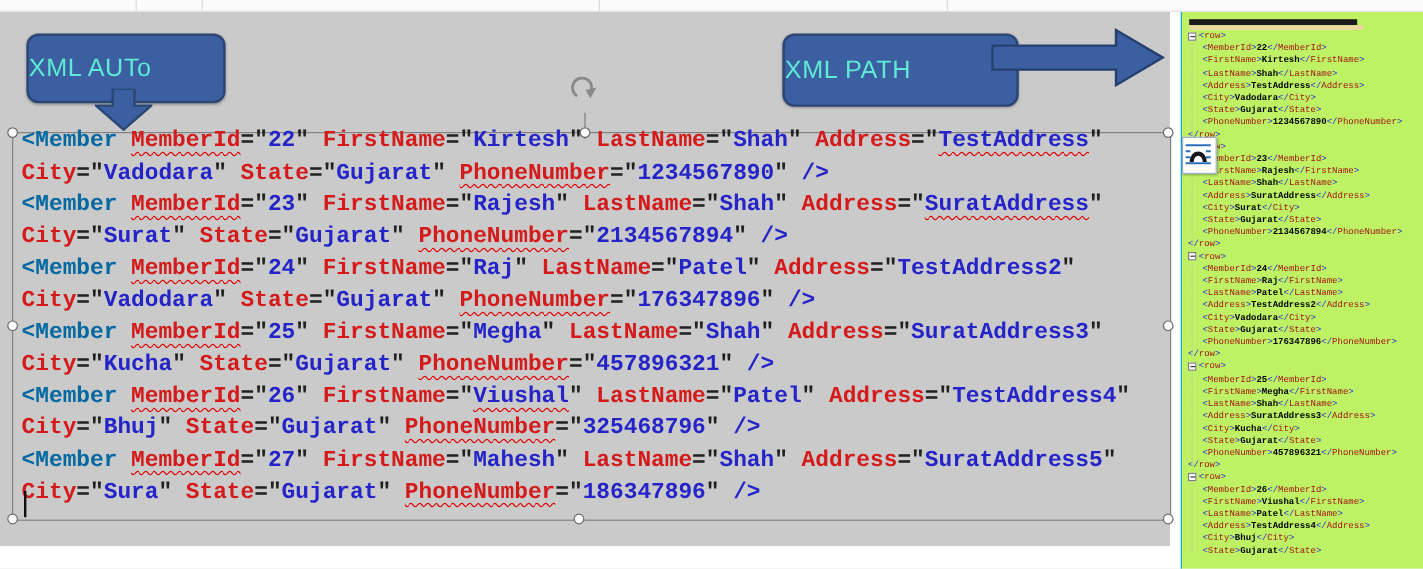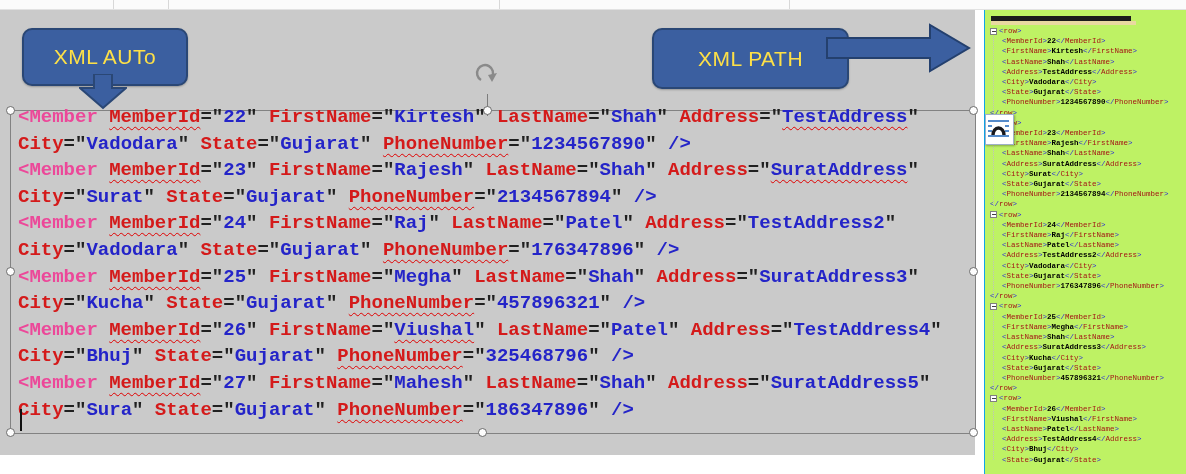--- a/index.html
+++ b/index.html
@@ -17,30 +17,30 @@
 
   
   .sel-rect{position:absolute;left:10px;top:100px;width:964px;height:322px;
     border:1px solid #828282;background:transparent;}
   .handle{position:absolute;width:9px;height:9px;border-radius:50%;
     background:#fdfdfd;border:1px solid #6b6b6b;box-sizing:border-box;}
   .rot-stem{position:absolute;left:487px;top:84px;width:1px;height:22px;background:#7c7c7c;}
 
   
   .callout{position:absolute;background:#3b5fa0;border:2px solid #2a4775;
-    border-radius:10px;display:flex;align-items:center;justify-content:center;
-    color:#fde047;font-size:21px;letter-spacing:.5px;box-shadow:0 1px 2px rgba(0,0,0,.25);}
+    border-radius:10px;display:flex;align-items:center;justify-content:flex-start;
+    color:#5eead4;font-size:21px;letter-spacing:.5px;box-shadow:0 1px 2px rgba(0,0,0,.25);}
   .callout-auto{left:22px;top:18px;width:162px;height:54px;}
   .callout-path{left:652px;top:18px;width:193px;height:57px;}
 
   
   .code{position:absolute;left:18px;top:104px;width:950px;
     font-family:"Liberation Mono","DejaVu Sans Mono",monospace;
     font-size:19px;line-height:26.6px;white-space:pre;}
-  .code .tg{color:#ec4899;font-weight:bold;}
+  .code .tg{color:#0369a1;font-weight:bold;}
   .code .at{color:#d41a1a;font-weight:bold;}
   .code .pu{color:#202020;font-weight:bold;}
   .code .vl{color:#2424c8;font-weight:bold;}
   .code .cl{color:#2424c8;font-weight:bold;}
   .sq{text-decoration:underline;text-decoration-style:wavy;
     text-decoration-color:#e00000;text-decoration-thickness:1px;text-underline-offset:4px;}
   .cursor{position:absolute;left:20px;top:409px;width:2px;height:22px;background:#111;}
 
   
   .panel{position:absolute;left:984px;top:10px;width:202px;height:464px;

